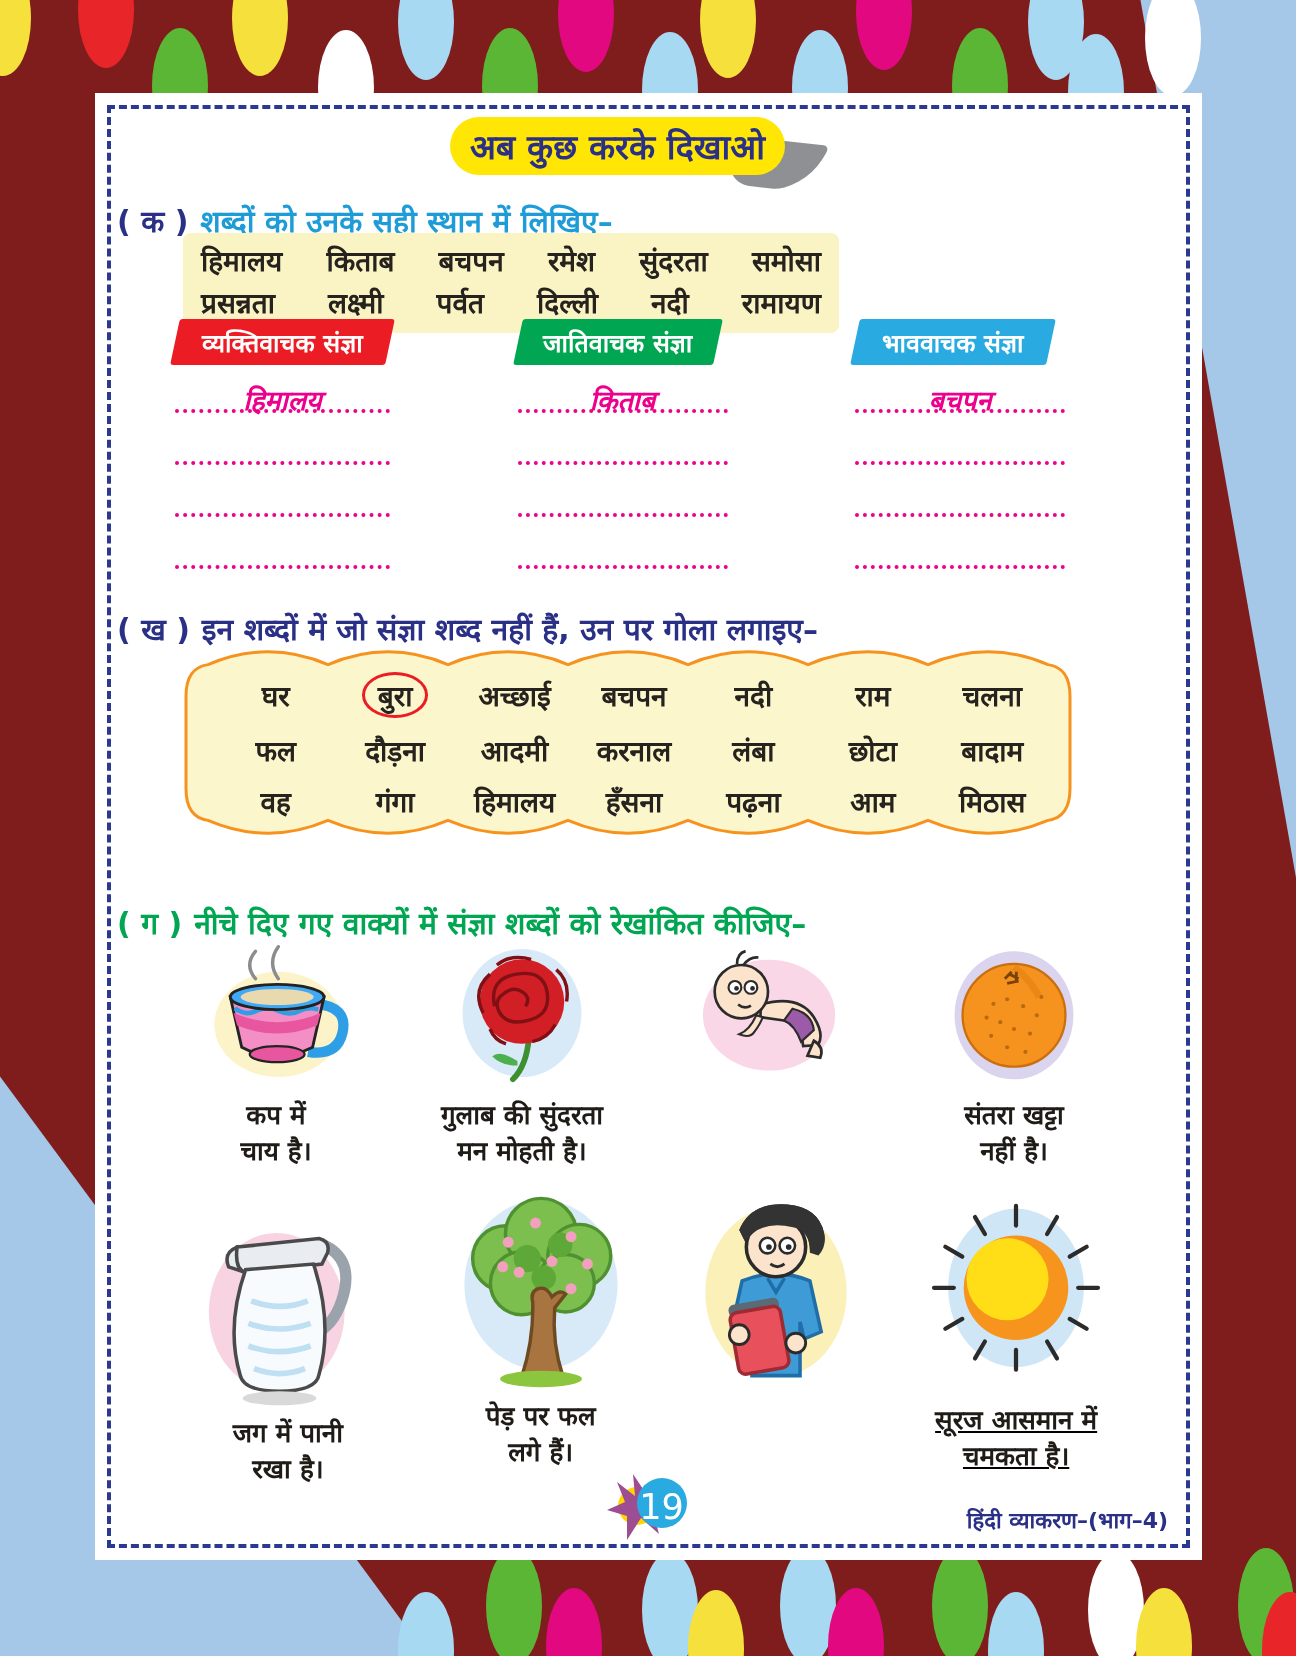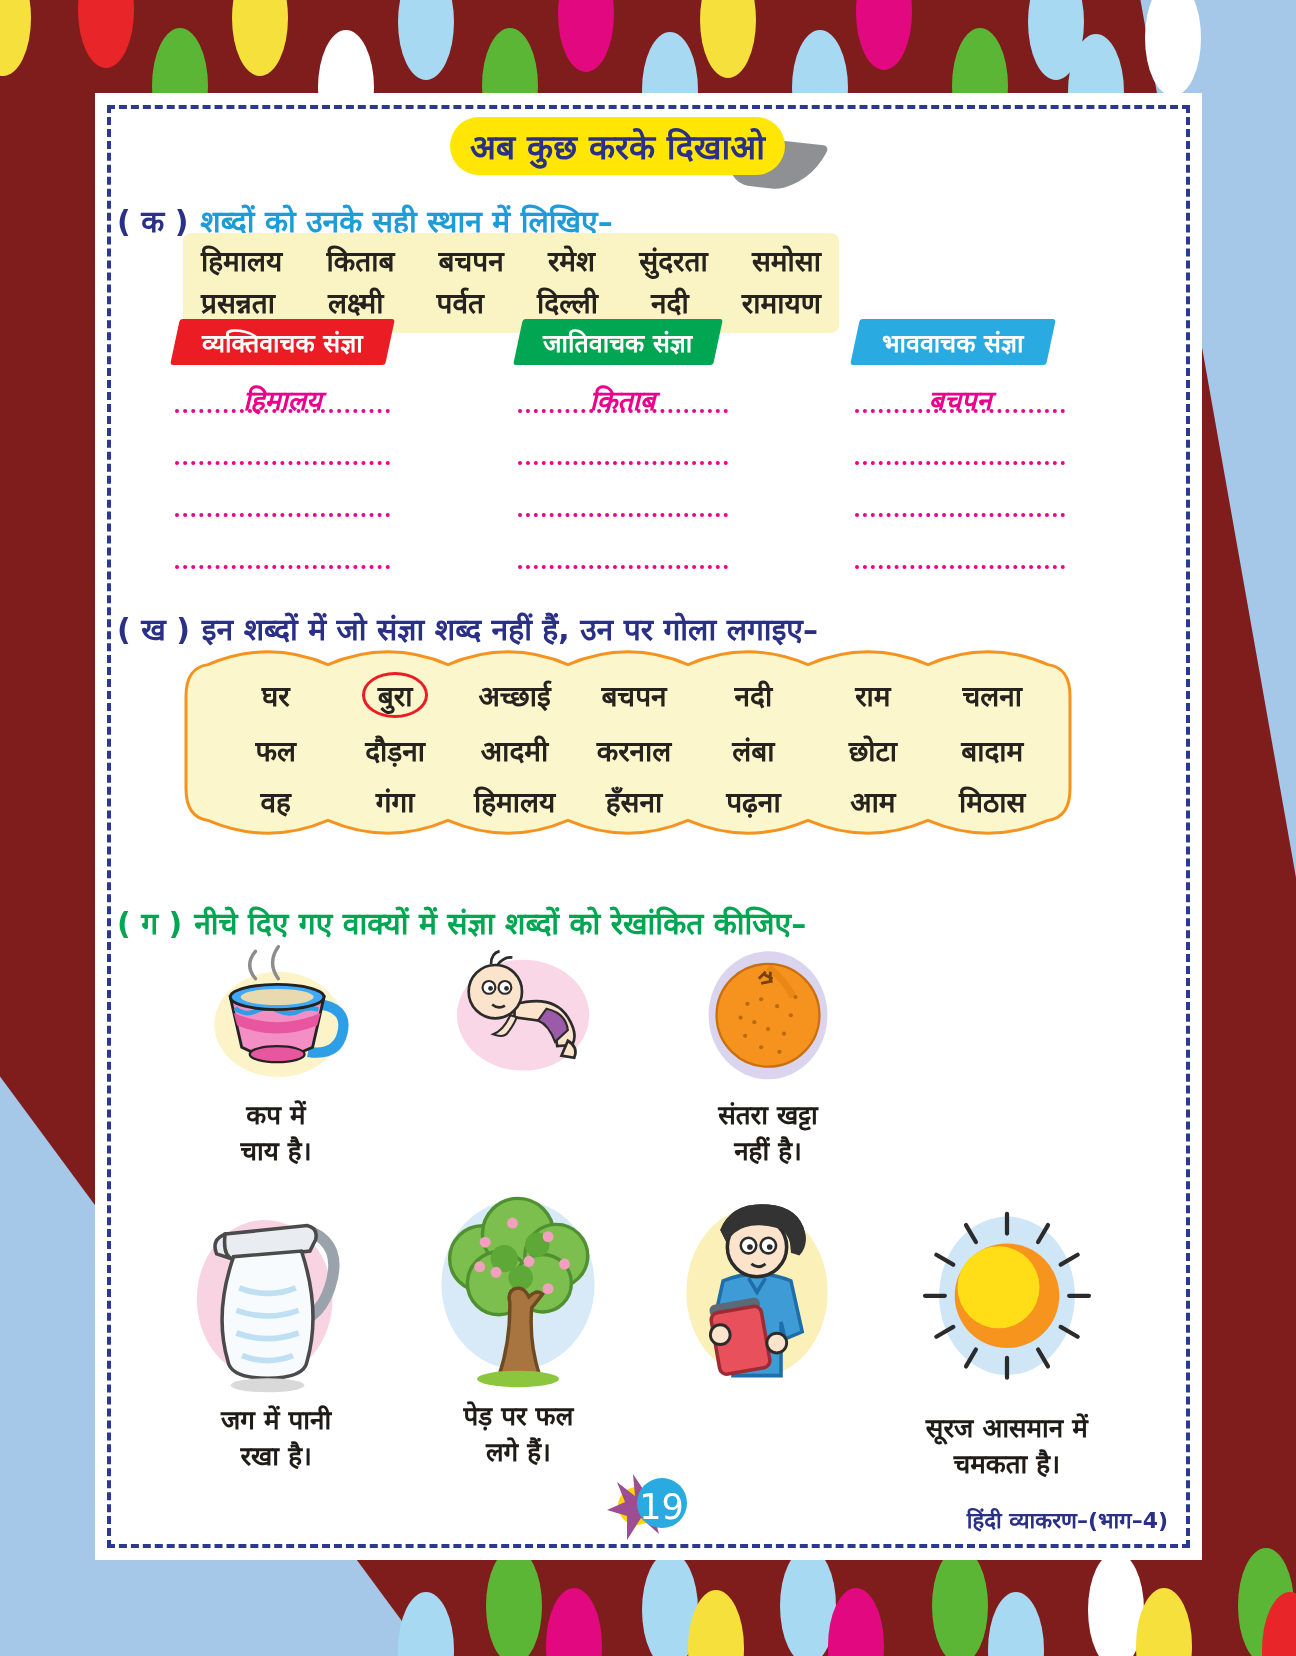--- a/index.html
+++ b/index.html
@@ -215,20 +215,34 @@
             <ellipse cx="71" cy="56" rx="41" ry="11" fill="#3FA9F5" stroke="#232323" stroke-width="2.5"></ellipse>
             <ellipse cx="71" cy="56" rx="32" ry="7" fill="#E9D9AE"></ellipse>
             <ellipse cx="71" cy="106" rx="24" ry="7" fill="#E8569F" stroke="#232323" stroke-width="2"></ellipse>
           </svg>
           <figcaption class="cap">
             <span>कप में</span><br>
             <span>चाय है।</span>
           </figcaption>
         </figure>
         <figure class="pitem" style="margin:0;">
+          <svg class="icon1" viewBox="0 0 140 140">
+            <ellipse cx="70" cy="70" rx="52" ry="56" fill="#D8EAF8"></ellipse>
+            <path d="M76 92 q-2 24 -14 36" fill="none" stroke="#3E8F2F" stroke-width="5" stroke-linecap="round"></path>
+            <path d="M66 112 q-16 -10 -22 -4 q8 8 22 8 Z" fill="#4CAF50"></path>
+            <circle cx="70" cy="60" r="37" fill="#D21F26"></circle>
+            <path d="M70 60 m-24 4 q-5 -24 19 -28 q24 -4 27 16 q3 19 -15 24 q-20 6 -27 -7 q-5 -10 4 -16 q9 -7 17 -1 q7 5 2 12" fill="none" stroke="#801014" stroke-width="3"></path>
+            <path d="M36 70 q-10 -20 6 -34 M48 28 q12 -10 30 -5 M100 32 q12 10 9 28 M99 80 q-6 12 -20 15 M42 84 q4 10 14 13" fill="none" stroke="#801014" stroke-width="3"></path>
+          </svg>
+          <figcaption class="cap">
+            <span>गुलाब की सुंदरता</span><br>
+            <span>मन मोहती है।</span>
+          </figcaption>
+        </figure>
+        <figure class="pitem" style="margin:0;">
           <svg class="icon1" viewBox="0 0 150 140">
             <ellipse cx="76" cy="72" rx="62" ry="52" fill="#FAD7E6"></ellipse>
             <path d="M68 62 q36 -10 50 12 q10 16 4 26 l-14 1 q-2 -20 -18 -24 l-22 -3 Z" fill="#FCE3CB" stroke="#2B2B2B" stroke-width="2.5"></path>
             <path d="M98 66 q18 4 20 20 l-12 11 q-6 -16 -16 -20 Z" fill="#9C5BA8" stroke="#2B2B2B" stroke-width="2"></path>
             <path d="M64 72 q-6 14 -16 18 q10 4 14 -2 q6 -8 8 -14 Z" fill="#FCE3CB" stroke="#2B2B2B" stroke-width="2"></path>
             <path d="M118 96 q10 6 6 16 l-12 -2 Z" fill="#FCE3CB" stroke="#2B2B2B" stroke-width="2.5"></path>
             <circle cx="50" cy="50" r="25" fill="#FCE3CB" stroke="#2B2B2B" stroke-width="2.5"></circle>
             <path d="M46 24 q0 -10 8 -12 M52 25 q6 -8 14 -7" fill="none" stroke="#2B2B2B" stroke-width="2.5"></path>
             <circle cx="44" cy="46" r="6" fill="#fff" stroke="#2B2B2B" stroke-width="2"></circle>
             <circle cx="59" cy="46" r="6" fill="#fff" stroke="#2B2B2B" stroke-width="2"></circle>
@@ -259,21 +273,21 @@
             </g>
           </svg>
           <figcaption class="cap">
             <span>संतरा खट्टा</span><br>
             <span>नहीं है।</span>
           </figcaption>
         </figure>
       </div>
 
       <div class="prow prow2">
-        <figure class="pitem" style="margin:4px;">
+        <figure class="pitem" style="margin:17px;">
           <svg class="icon2" viewBox="0 0 140 150">
             <ellipse cx="62" cy="80" rx="48" ry="56" fill="#F8D3E2"></ellipse>
             <path d="M94 32 q24 10 14 40 q-6 18 -20 24" fill="none" stroke="#9AA3AB" stroke-width="8"></path>
             <path d="M34 34 q-10 4 -6 14 l12 4 Z" fill="#E9EDF1" stroke="#4A4A4A" stroke-width="2.5"></path>
             <path d="M34 34 L92 28 q8 2 6 10 l-4 8 L40 52 q-8 -2 -6 -18 Z" fill="#E9EDF1" stroke="#4A4A4A" stroke-width="2.5"></path>
             <path d="M40 50 q-14 40 -4 74 q2 12 28 12 q26 0 28 -12 q10 -36 -4 -78 Z" fill="#F7FBFE" stroke="#4A4A4A" stroke-width="2.5"></path>
             <path d="M44 72 q20 8 40 0 M42 88 q22 8 44 0 M42 104 q22 8 44 0 M46 120 q18 7 36 0" stroke="#BFDFF2" stroke-width="4" fill="none"></path>
             <ellipse cx="64" cy="141" rx="26" ry="5" fill="#D9D9D9"></ellipse>
           </svg>
           <figcaption class="cap">
@@ -326,21 +340,21 @@
             <circle cx="78" cy="45" r="5.5" fill="#fff" stroke="#2B2B2B" stroke-width="1.8"></circle>
             <circle cx="65" cy="46" r="2" fill="#2B2B2B"></circle>
               <circle cx="79" cy="46" r="2" fill="#2B2B2B"></circle>
             <path d="M66 58 q5 4 10 0" fill="none" stroke="#2B2B2B" stroke-width="2"></path>
             <rect x="40" y="84" width="36" height="9" rx="4" transform="rotate(-10 58 110)" fill="#5A6B76"></rect>
             <rect x="40" y="90" width="36" height="44" rx="5" transform="rotate(-10 58 110)" fill="#E8505B" stroke="#9E2B33" stroke-width="2.5"></rect>
             <circle cx="44" cy="108" r="7" fill="#FCE3CB" stroke="#2B2B2B" stroke-width="2"></circle>
             <circle cx="84" cy="114" r="7" fill="#FCE3CB" stroke="#2B2B2B" stroke-width="2"></circle>
           </svg>
         </figure>
-        <figure class="pitem" style="margin:12px;">
+        <figure class="pitem" style="margin:4px;text-decoration:underline;">
           <svg class="icon2" viewBox="0 0 140 150">
             <ellipse cx="70" cy="72" rx="48" ry="56" fill="#CFE6F7"></ellipse>
             <g stroke="#2B2B2B" stroke-width="3" stroke-linecap="round">
               <path d="M70 28 L70 14"></path>
                 <path d="M92 34 L99 22"></path>
                 <path d="M108 50 L120 43"></path>
               <path d="M114 72 L128 72"></path>
                 <path d="M108 94 L120 101"></path>
                 <path d="M92 110 L99 122"></path>
               <path d="M70 116 L70 130"></path>

